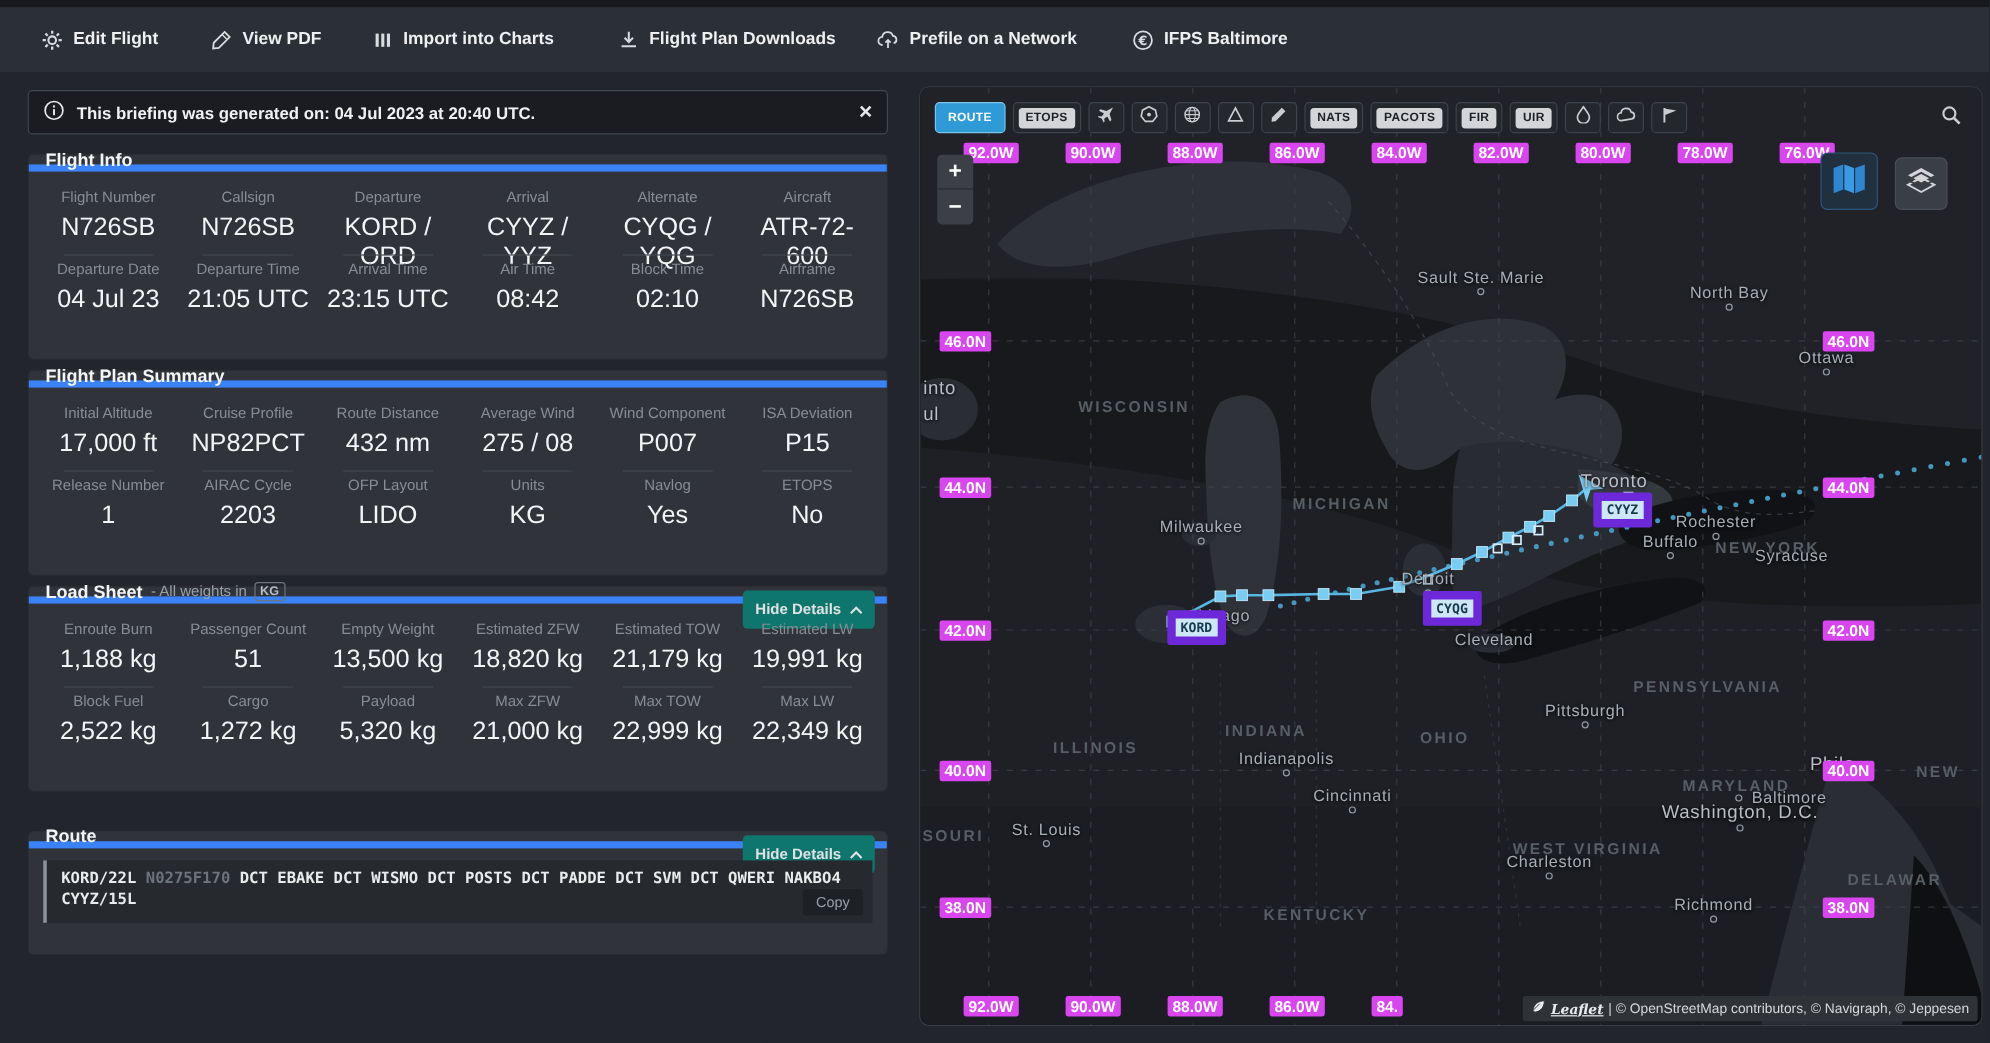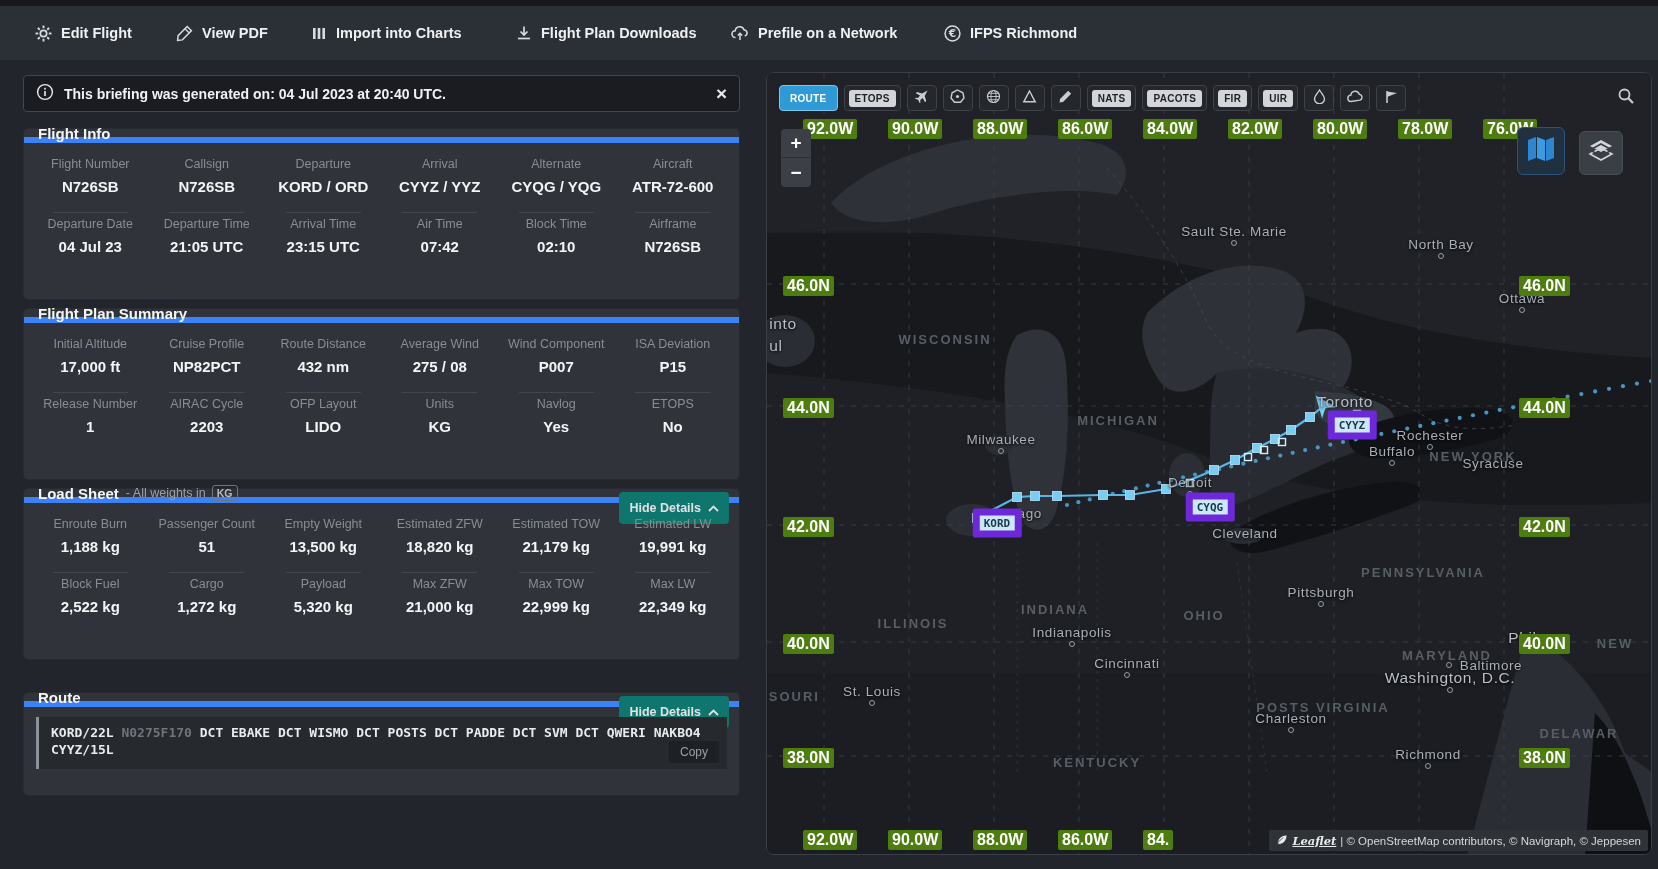--- a/index.html
+++ b/index.html
@@ -26,21 +26,21 @@
                  color:#f4f5f7; font-size:15px; font-weight:bold; position:relative; }
   .card-sub { color:#9aa0a8; font-size:12.5px; font-weight:normal; margin-left:7px; }
   .kg-chip { margin-left:6px; border:1px solid #70767e; border-radius:3px; color:#b6bbc2;
              font-size:10.5px; font-weight:bold; padding:1px 4px; }
   .hide-btn { position:absolute; right:10px; top:3px; height:24px; background:#0f766e; border-radius:4px;
               color:#dfe2e5; font-size:12.5px; font-weight:bold; display:flex; align-items:center; gap:7px;
               padding:16px 10px; cursor:pointer; }
   .fields { display:grid; grid-template-columns:repeat(6,1fr); padding:10px 8px 6px 8px; }
   .field { text-align:center; padding:4px 4px 0 4px; height:60px; position:relative; }
   .f-label { color:#878d95; font-size:12.5px; }
-  .f-value { color:#f3f4f6; font-size:15px; font-weight:bold; margin-top:7px; }
+  .f-value { color:#f3f4f6; font-size:21px; font-weight:normal; margin-top:7px; }
   .field.sep:after { content:""; position:absolute; left:18%; right:18%; bottom:0; height:1px; background:#42464d; }
 
   
   .route-box { margin:10px 12px 12px 12px; background:#26292e; border-left:3px solid #8b9199;
                padding:7px 12px 8px 12px; position:relative; min-height:52px; }
   .route-text { font-family:"DejaVu Sans Mono", monospace; font-size:13px; font-weight:bold;
                 color:#e9ebed; width:664px; line-height:17px; word-spacing:0; }
   .route-text .dim { color:#6e747c; }
   .copy-btn { position:absolute; right:8px; bottom:6px; background:#1d2024; border-radius:3px;
               color:#9aa0a8; font-size:12px; font-weight:normal; padding:4px 11px; cursor:pointer; }
@@ -55,21 +55,21 @@
   .mt-badge { background:#d3d5d9; color:#1d2024; font-size:10px; font-weight:bold; border-radius:3px;
               padding:3px 6px; letter-spacing:0.3px; }
   .mt-btn.active { background:#2e9ad6; border-color:#7cc4ea; }
   .mt-btn.active .mt-badge { background:transparent; color:#fff; }
   .mt-icon { width:30px; }
   .mt-search { margin-left:auto; background:transparent; border:none; }
 
   .map-canvas { position:absolute; inset:0; }
   svg.mapsvg { position:absolute; left:0; top:0; }
 
-  .chip { position:absolute; background:#4d7c0f; color:#fff; font-size:16px; font-weight:bold;
+  .chip { position:absolute; background:#d946ef; color:#fff; font-size:13px; font-weight:bold;
           padding:1px 4px; border-radius:2px; z-index:8; white-space:nowrap; }
   .city { position:absolute; transform:translate(-50%,-50%); color:#a9afb7; font-size:13.5px;
           letter-spacing:0.6px; z-index:6; white-space:nowrap; text-shadow:0 1px 3px #000; }
   .city.lg { font-size:15.5px; color:#b9bec5; }
   .state { position:absolute; transform:translate(-50%,-50%); color:#585e66; font-size:13px; font-weight:bold;
            letter-spacing:2px; z-index:5; white-space:nowrap; }
   .citydot { position:absolute; width:6px; height:6px; border:1.5px solid #959ba3; border-radius:50%;
              transform:translate(-50%,-50%); z-index:6; }
   .wpt-badge { position:absolute; transform:translate(-50%,-50%); background:#cde7f6; color:#16394e;
                border:7px solid #6d28d9; border-radius:2px; font-size:11px; font-weight:bold;
@@ -157,21 +157,21 @@
       </span>
       <span>Prefile on a Network</span>
     </div>
     <div class="tb-item" style="left: 944px;">
       <span>
         <svg width="17" height="17" viewBox="0 0 16 16">
           <circle cx="8" cy="8" r="7" fill="none" stroke="#d9dcdf" stroke-width="1.4"></circle>
           <text x="8" y="11.4" font-size="10" font-weight="bold" fill="#d9dcdf" text-anchor="middle" font-family="DejaVu Sans, sans-serif">€</text>
         </svg>
       </span>
-      <span>IFPS Richmond</span>
+      <span>IFPS Baltimore</span>
     </div>
   </header>
 
 <div class="banner">
   <span>
     <svg width="18" height="18" viewBox="0 0 18 18">
         <circle cx="9" cy="9" r="7.4" fill="none" stroke="#e8eaec" stroke-width="1.4"></circle>
         <rect x="8.2" y="8" width="1.6" height="5" fill="#e8eaec"></rect>
         <rect x="8.2" y="4.8" width="1.6" height="1.8" fill="#e8eaec"></rect>
       </svg>
@@ -216,21 +216,21 @@
       <div class="field">
         <div class="f-label">Departure Time</div>
         <div class="f-value">21:05 UTC</div>
       </div>
       <div class="field">
         <div class="f-label">Arrival Time</div>
         <div class="f-value">23:15 UTC</div>
       </div>
       <div class="field">
         <div class="f-label">Air Time</div>
-        <div class="f-value">07:42</div>
+        <div class="f-value">08:42</div>
       </div>
       <div class="field">
         <div class="f-label">Block Time</div>
         <div class="f-value">02:10</div>
       </div>
       <div class="field">
         <div class="f-label">Airframe</div>
         <div class="f-value">N726SB</div>
       </div>
     </div>
@@ -590,21 +590,21 @@
 
     <div id="labels">
         <div class="state" style="left: 178px; top: 266px;">WISCONSIN</div>
         <div class="state" style="left: 351px; top: 347px;">MICHIGAN</div>
         <div class="state" style="left: 146px; top: 550px;">ILLINOIS</div>
         <div class="state" style="left: 288px; top: 536px;">INDIANA</div>
         <div class="state" style="left: 437px; top: 542px;">OHIO</div>
         <div class="state" style="left: 656px; top: 499px;">PENNSYLVANIA</div>
         <div class="state" style="left: 706px; top: 383px;">NEW YORK</div>
         <div class="state" style="left: 330px; top: 689px;">KENTUCKY</div>
-        <div class="state" style="left: 556px; top: 634px;">POSTS VIRGINIA</div>
+        <div class="state" style="left: 556px; top: 634px;">WEST VIRGINIA</div>
         <div class="state" style="left: 680px; top: 582px;">MARYLAND</div>
         <div class="state" style="left: 812px; top: 660px;">DELAWAR</div>
         <div class="state" style="left: 848px; top: 570px;">NEW</div>
         <div class="state" style="left: 22px; top: 623px;">SSOURI</div>
         <div class="city" style="left: 467px; top: 158px;">Sault Ste. Marie</div>
         <div class="citydot" style="left: 467px; top: 170px;"></div>
         <div class="city" style="left: 674px; top: 171px;">North Bay</div>
         <div class="citydot" style="left: 674px; top: 183px;"></div>
         <div class="city" style="left: 755px; top: 225px;">Ottawa</div>
         <div class="citydot" style="left: 755px; top: 237px;"></div>

